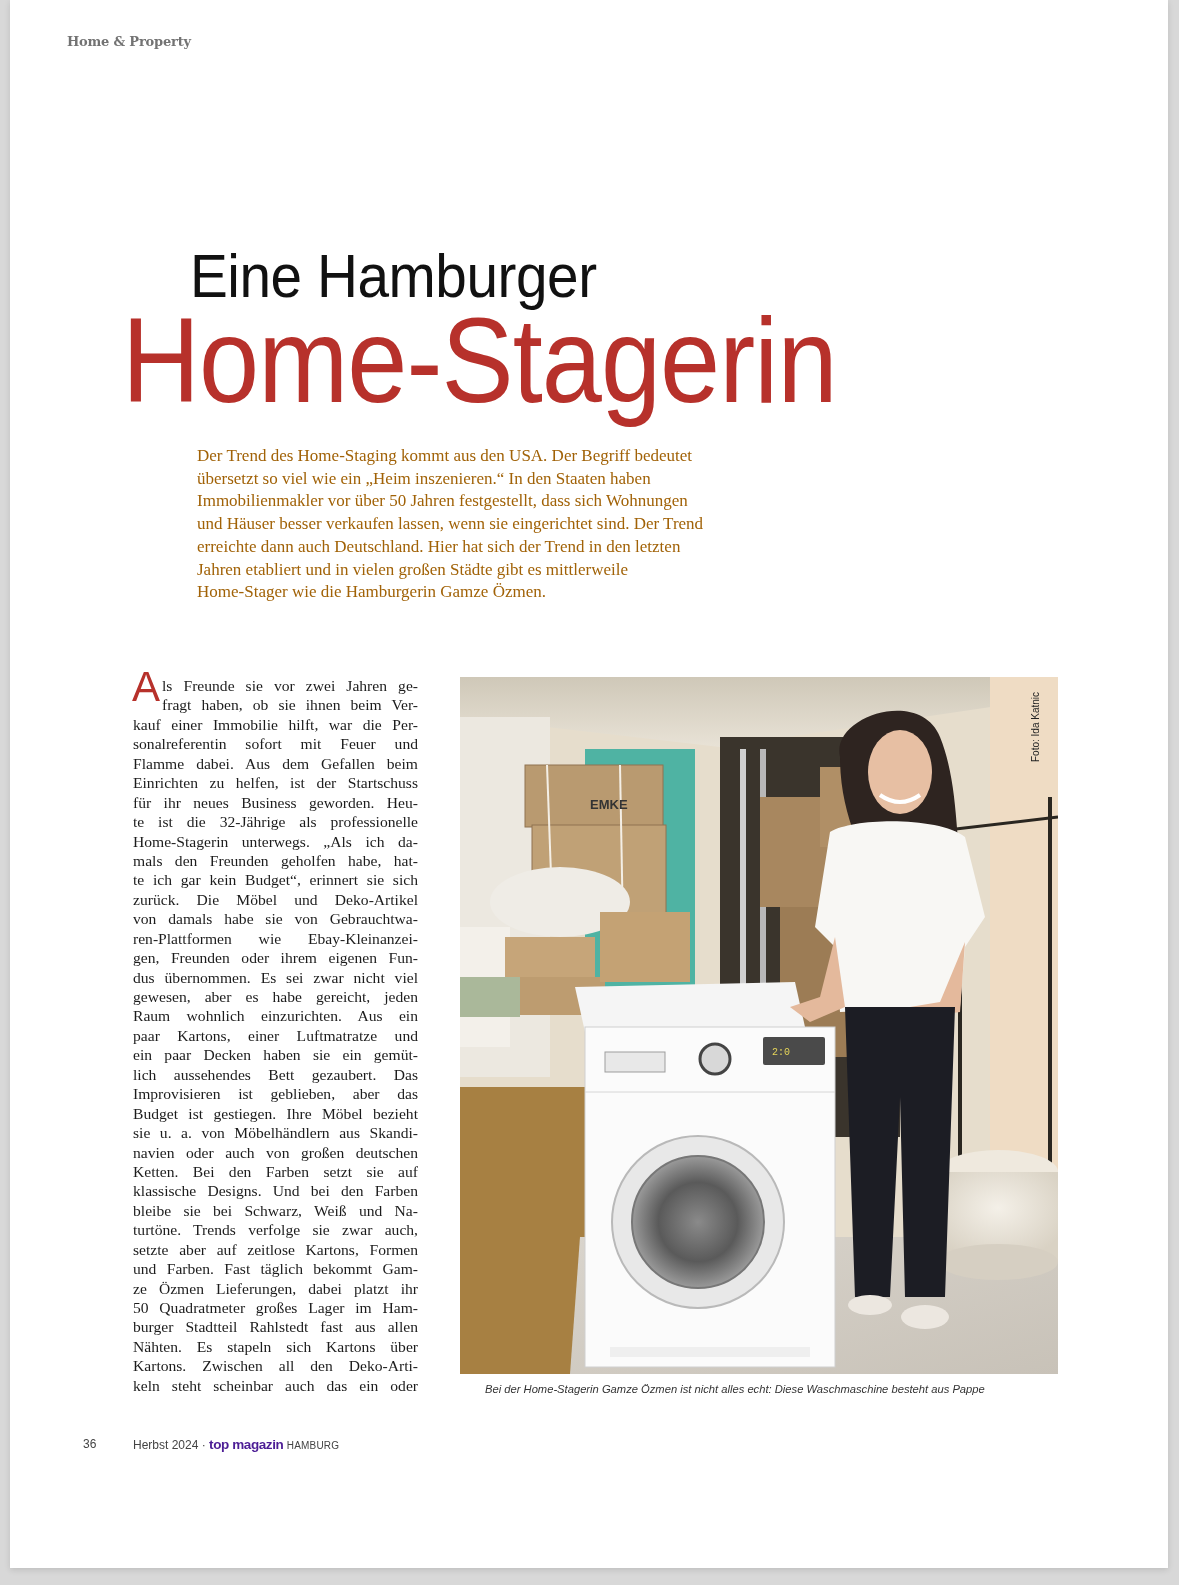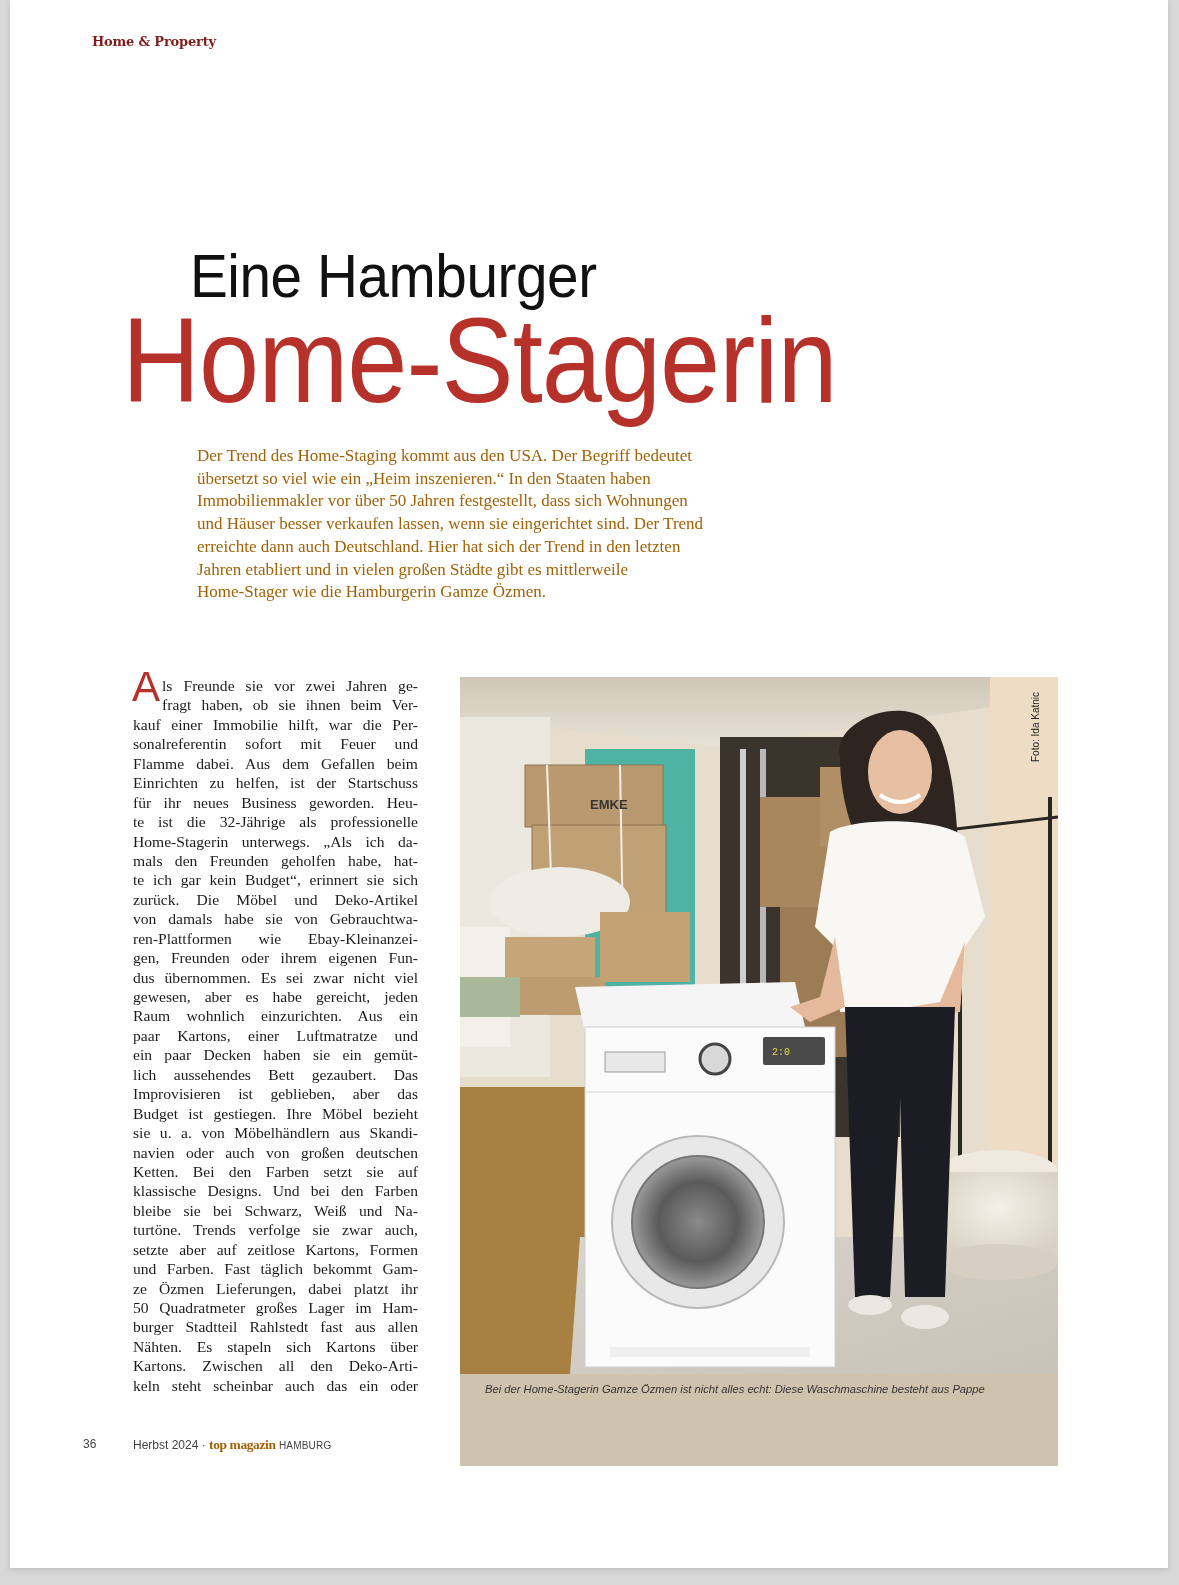--- a/index.html
+++ b/index.html
@@ -11,23 +11,23 @@
       font-family: "DejaVu Sans", sans-serif;
     }
     .page {
       position: absolute;
       left: 10px; top: 0;
       width: 1158px; height: 1568px;
       background: #ffffff;
       box-shadow: 0 2px 6px rgba(0,0,0,0.12);
     }
     .rubric {
-      position: absolute; left: 82px; top: 34px;
+      position: absolute; left: 57px; top: 34px;
       font-family: "DejaVu Serif", serif;
-      font-weight: bold; font-size: 13px; color: #7f1d1d;
+      font-weight: bold; font-size: 13px; color: #737373;
       letter-spacing: -0.2px;
     }
     .kicker {
       position: absolute; left: 180px; top: 246px;
       font-family: "Liberation Sans", sans-serif;
       font-weight: normal; font-size: 61px; color: #111;
       letter-spacing: -0.5px; line-height: 1;
       transform: scaleX(0.93); transform-origin: left top;
     }
     .headline {
@@ -59,21 +59,21 @@
       float: left;
       font-family: "Liberation Sans", sans-serif;
       font-size: 42px; line-height: 36px;
       color: #b7312b;
       margin: 1px 2px 0 -1px;
       height: 38px;
     }
     .body-col .line.first { text-align-last: justify; margin-top: 8px; }
     .photo {
       position: absolute; left: 450px; top: 677px;
-      width: 598px; height: 789px;
+      width: 598px; height: 697px;
       overflow: hidden;
       background: #cfc3ae;
     }
     .credit {
       position: absolute; left: 1020px; top: 682px;
       width: 14px; height: 80px;
       font-family: "Liberation Sans", sans-serif;
       font-size: 10px; color: #222;
       writing-mode: vertical-rl; transform: rotate(180deg);
       white-space: nowrap;
@@ -87,22 +87,22 @@
     }
     .footer {
       position: absolute; left: 73px; top: 1437px;
       font-family: "Liberation Sans", sans-serif;
       font-size: 12px; color: #444;
       white-space: nowrap;
     }
     .footer .pnum { position: absolute; left: 0; top: 0; }
     .footer .issue { position: absolute; left: 50px; top: 0; }
     .footer .brand {
-      font-family: Liberation Serif, serif; font-weight: bold;
-      font-size: 13.5px; color: #a16207; letter-spacing: -0.4px;
+      font-family: Liberation Sans, sans-serif; font-weight: bold;
+      font-size: 13.5px; color: #4c1d95; letter-spacing: -0.4px;
     }
     .footer .city { font-size: 10px; color: #444; letter-spacing: 0.2px; }
   </style>
 </head>
 <body>
 
 <div class="page">
 
   <div class="rubric">Home &amp; Property</div>
 

